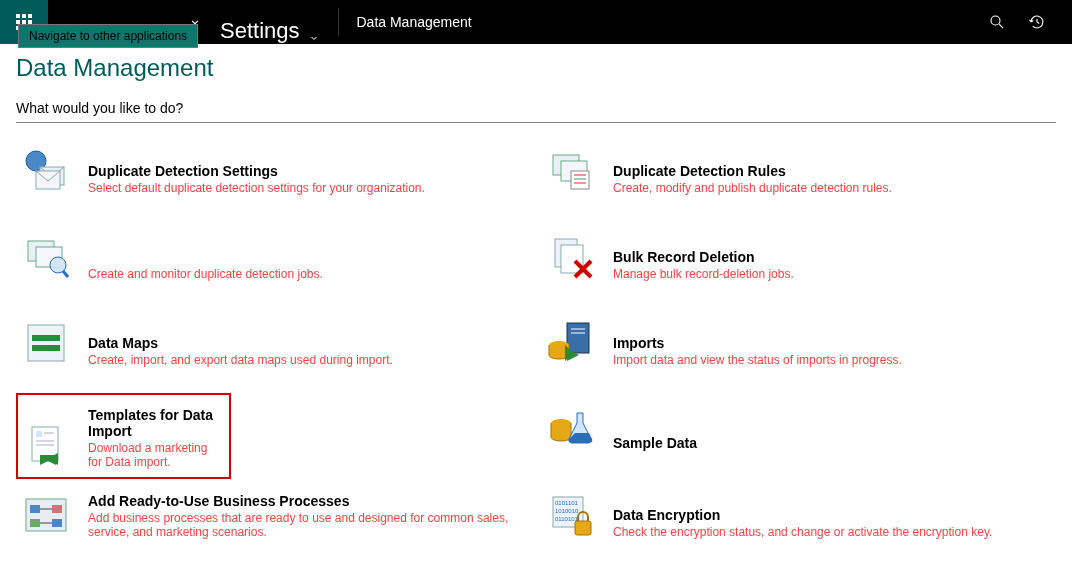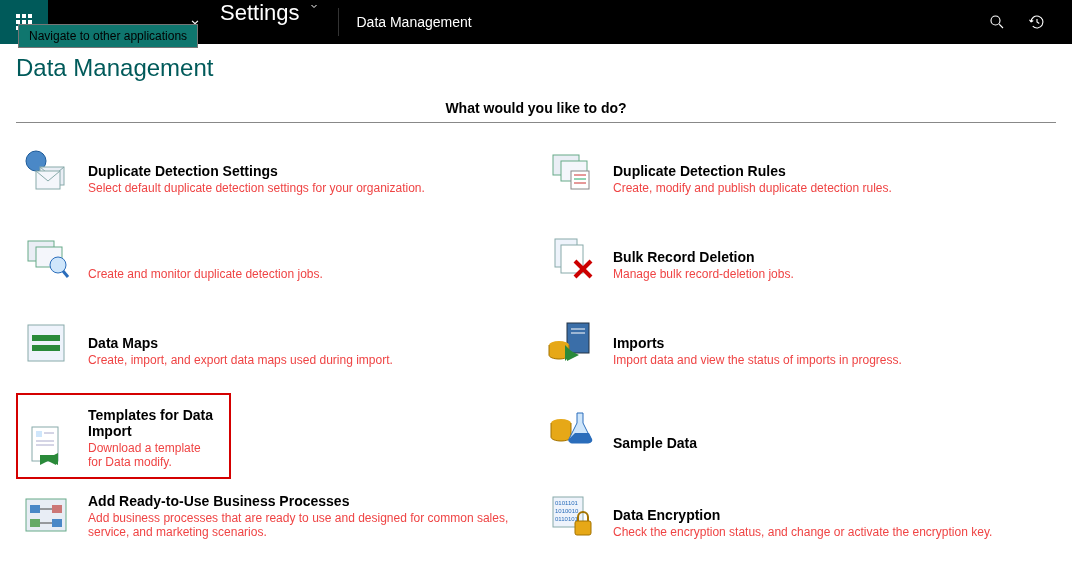--- a/index.html
+++ b/index.html
@@ -4,30 +4,30 @@
   <style>
     * { margin: 0; padding: 0; box-sizing: border-box; }
     body { font-family: "Segoe UI", Arial, sans-serif; background: #fff; color: #000; width: 1072px; height: 570px; overflow: hidden; }
     
     .topbar { background: #000; height: 44px; display: flex; align-items: center; color: #fff; position: relative; }
     .app-switcher { width: 48px; height: 44px; background: #005a5a; display: flex; align-items: center; justify-content: center; cursor: pointer; position: relative; }
     .waffle { display: grid; grid-template-columns: repeat(3, 4px); grid-template-rows: repeat(3, 4px); gap: 2px; }
     .waffle span { width: 4px; height: 4px; background: #fff; }
     .tooltip { position: absolute; top: 24px; left: 18px; background: #0f766e; color: #000; border: 1px solid #767676; padding: 4px 10px; font-size: 12px; white-space: nowrap; z-index: 10; }
     .nav-caret { margin-left: 140px; cursor: pointer; }
-    .nav-item { display: flex; align-items: flex-start; padding: 0 18px; font-size: 18px; font-weight: 300; cursor: pointer; height: 44px; }
+    .nav-item { display: flex; align-items: flex-end; padding: 0 18px; font-size: 18px; font-weight: 300; cursor: pointer; height: 44px; }
     .nav-item.big { font-size: 22px; }
     .divider { width: 1px; height: 28px; background: #333; }
     .breadcrumb { font-size: 14px; padding: 0 18px; font-weight: 400; }
     .nav-right { margin-left: auto; display: flex; align-items: center; gap: 22px; padding-right: 26px; }
     .icon-btn { cursor: pointer; color: #fff; display: flex; align-items: center; justify-content: center; }
     
     .page { padding: 10px 16px; }
     .page-title { font-size: 24px; font-weight: 300; color: #005a5a; margin-bottom: 14px; }
-    .section-title { font-size: 14px; font-weight: 700; border-bottom: 1px solid #888; padding: 4px 0 6px 0; text-align: center; }
+    .section-title { font-size: 14px; font-weight: 400; border-bottom: 1px solid #888; padding: 4px 0 6px 0; }
     
     .grid { display: grid; grid-template-columns: 1fr 1fr; column-gap: 10px; margin-top: 12px; }
     .item { display: flex; gap: 18px; padding: 10px 4px 24px 4px; cursor: pointer; position: relative; border: 2px solid transparent; align-items: flex-end; }
     .item.highlighted { border: 2px solid #d40000; padding-right: 16px; margin-right: 300px; padding-bottom: 8px; padding-top: 12px; }
     .icon { width: 48px; height: 48px; flex-shrink: 0; }
     .item-text { display: flex; flex-direction: column; }
     .item-title { font-size: 14px; font-weight: 700; margin-bottom: 2px; }
     .item-desc { font-size: 12px; color: #ef4444; }
     
     svg { display: block; }
@@ -186,21 +186,21 @@
             <rect x="14" y="10" width="6" height="6" fill="#cfe6fb"></rect>
             <line x1="22" y1="12" x2="32" y2="12" stroke="#aac"></line>
             <line x1="14" y1="20" x2="32" y2="20" stroke="#aac"></line>
             <line x1="14" y1="24" x2="32" y2="24" stroke="#aac"></line>
             <polygon points="18,34 34,34 34,44 26,40 18,44" fill="#2a8a3a"></polygon>
             <polygon points="24,38 36,32 36,44" fill="#2a8a3a"></polygon>
           </svg>
       </div>
       <div class="item-text">
         <div class="item-title">Templates for Data Import</div>
-        <div class="item-desc">Download a template for Data modify.</div>
+        <div class="item-desc">Download a marketing for Data import.</div>
       </div>
     </div>
 
     <div class="item">
       <div class="icon">
         <svg width="48" height="48" viewBox="0 0 48 48">
             <ellipse cx="14" cy="18" rx="10" ry="4" fill="#e6a817"></ellipse>
             <path d="M4 18v14c0 2.2 4.5 4 10 4s10-1.8 10-4V18" fill="#e6a817" stroke="#a37300"></path>
             <path d="M30 8h6v10l8 16c1 2-1 4-3 4H25c-2 0-4-2-3-4l8-16V8z" fill="#cfe6fb" stroke="#2a6dbb"></path>
             <path d="M28 28h14l3 6c1 2-1 4-3 4H25c-2 0-4-2-3-4z" fill="#2a6dbb"></path>

